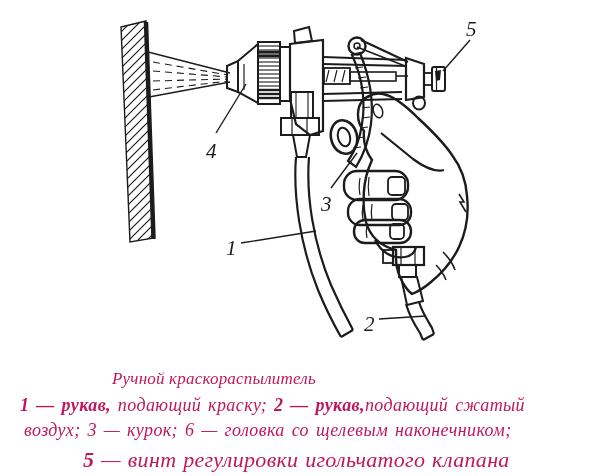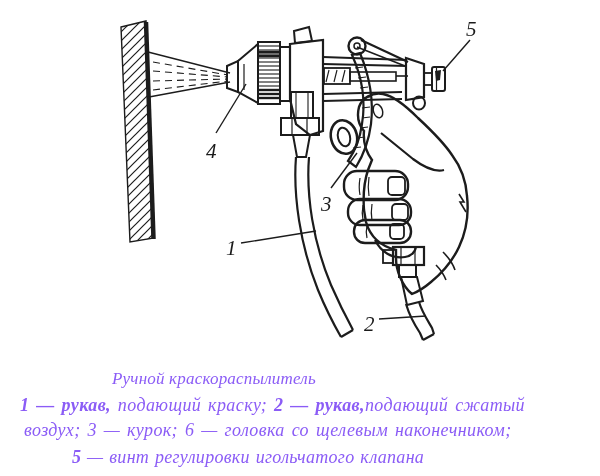--- a/index.html
+++ b/index.html
@@ -2,27 +2,27 @@
 <html><head>
 <meta charset="utf-8">
 <style>
   html,body{margin:0;padding:0;background:#ffffff;}
   .stage{
     position:relative;width:600px;height:476px;background:#ffffff;
     font-family:"Liberation Serif", serif;overflow:hidden;
   }
   .figure-svg{position:absolute;left:0;top:0;}
   .caption-line{
-    position:absolute;color:#8b5cf6;font-style:italic;white-space:nowrap;
+    position:absolute;color:#be185d;font-style:italic;white-space:nowrap;
     font-family:"Liberation Serif", serif;
   }
   .cap-title{left:112px;top:369px;font-size:17px;letter-spacing:0.2px;}
   .cap-l1{left:20px;top:395px;font-size:18px;letter-spacing:0.4px;word-spacing:2px;}
   .cap-l2{left:24px;top:420px;font-size:18px;letter-spacing:0.4px;word-spacing:2px;}
-  .cap-l3{left:72px;top:447px;font-size:18px;letter-spacing:0.3px;word-spacing:1px;}
+  .cap-l3{left:83px;top:447px;font-size:22px;letter-spacing:0.3px;word-spacing:1px;}
   .b{font-weight:bold;}
   svg .ink{stroke:#1c1c1c;fill:none;}
   svg text{font-family:"Liberation Serif", serif;font-style:italic;fill:#1b1b1b;}
 </style>
 </head>
 <body>
 
 <div class="stage">
 
   <svg class="figure-svg" width="600" height="368" viewBox="0 0 600 368" xmlns="http://www.w3.org/2000/svg">

